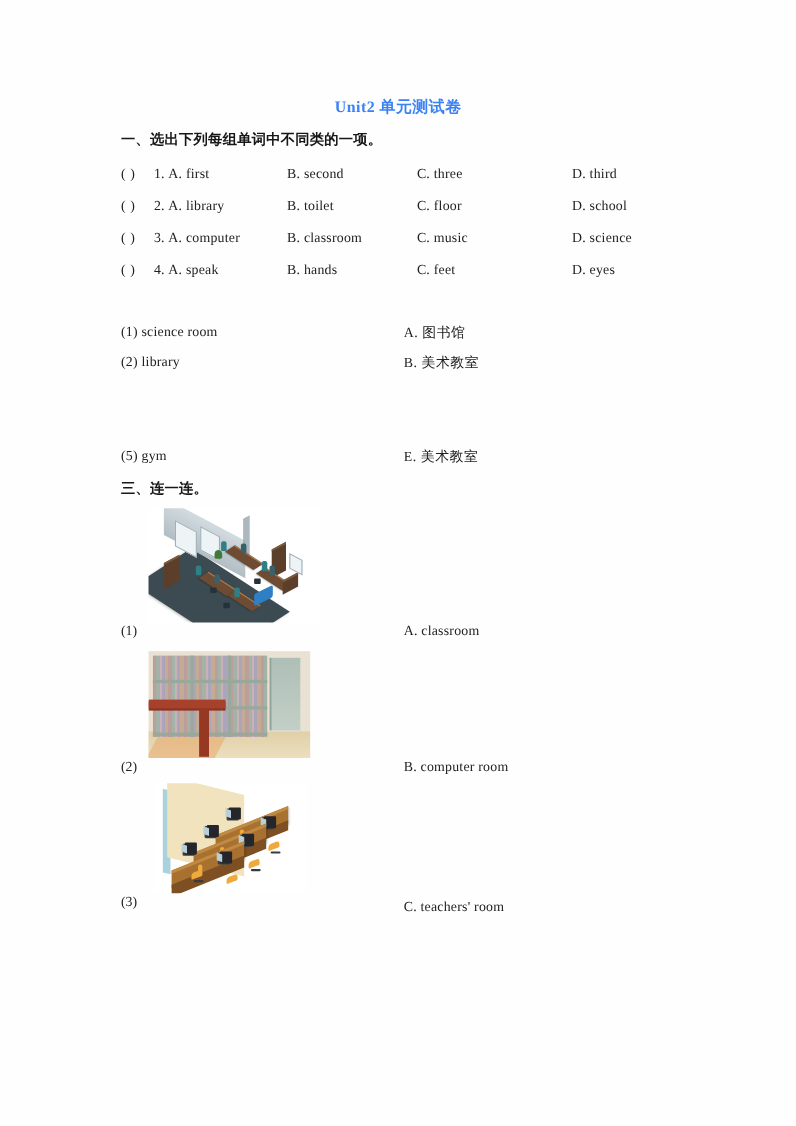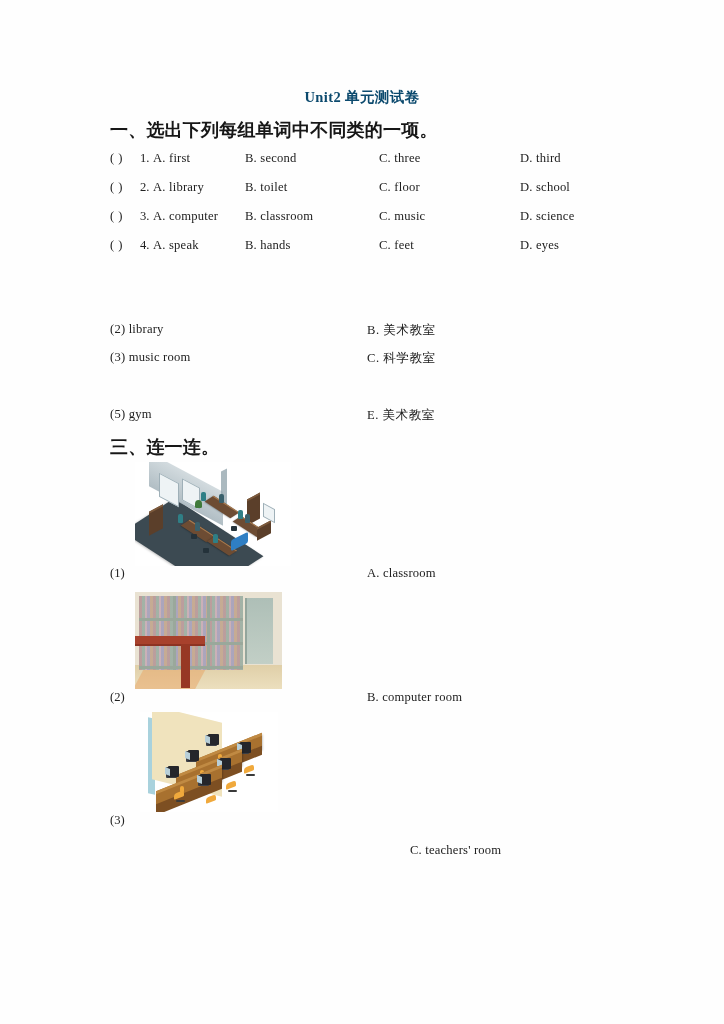--- a/index.html
+++ b/index.html
@@ -24,28 +24,28 @@
   
   .doc-title {
     position: absolute;
     top: 88px;
     left: 0;
     width: 724px;
     text-align: center;
     font-size: 14.5px;
     font-weight: bold;
     letter-spacing: 0.4px;
-    color: #0c4a6e;
+    color: #3b82f6;
   }
 
   
   .section-heading {
     position: absolute;
     left: 110px;
-    font-size: 18px;
+    font-size: 13px;
     font-weight: bold;
     color: #171717;
     letter-spacing: 0.2px;
     white-space: nowrap;
   }
 
   
   .mc-row {
     position: absolute;
     left: 110px;
@@ -67,21 +67,21 @@
     top: 0;
     white-space: nowrap;
   }
   .mc-opt {
     position: absolute;
     top: 0;
     white-space: nowrap;
     letter-spacing: 0.2px;
   }
   .mc-opt.a { left: 43px; }
-  .mc-opt.b { left: 135px; }
+  .mc-opt.b { left: 151px; }
   .mc-opt.c { left: 269px; }
   .mc-opt.d { left: 410px; }
 
   
   .match-row {
     position: absolute;
     left: 110px;
     width: 560px;
     height: 20px;
     font-size: 12.6px;
@@ -414,27 +414,27 @@
   <div class="mc-row" style="top:238px;">
     <span class="mc-bracket">(    )</span>
     <span class="mc-num">4.</span>
     <span class="mc-opt a">A. speak</span>
     <span class="mc-opt b">B. hands</span>
     <span class="mc-opt c">C. feet</span>
     <span class="mc-opt d">D. eyes</span>
   </div>
 
 
+  <div class="match-row" style="top:294px;">
+    <span class="match-left">(1) science room</span>
+    <span class="match-right">A.  图书馆</span>
+  </div>
   <div class="match-row" style="top:322px;">
     <span class="match-left">(2) library</span>
     <span class="match-right">B.  美术教室</span>
-  </div>
-  <div class="match-row" style="top:350px;">
-    <span class="match-left">(3) music room</span>
-    <span class="match-right">C.  科学教室</span>
   </div>
   <div class="match-row" style="top:407px;">
     <span class="match-left">(5) gym</span>
     <span class="match-right">E.  美术教室</span>
   </div>
 
   <div class="section-heading" style="top:435px;">三、连一连。</div>
 
   <div class="figure" id="fig-teachers-room">
     <div class="floor"></div>
@@ -519,15 +519,15 @@
       </div>
     <div class="monitor" style="left:60px; top:62px;">
         <span class="screen"></span>
       </div>
     <div class="seat" style="left:34px; top:80px;"></div>
     <div class="seat-back" style="left:40px; top:74px;"></div>
     <div class="seat-stand" style="left:36px; top:88px;"></div>
     <div class="seat" style="left:66px; top:84px;"></div>
   </div>
   <div class="pic-label" style="top:813px;">(3)</div>
-  <div class="pic-option" style="top:843px;margin-left:43px;">C. teachers' room</div>
+  <div class="pic-option" style="top:817px;">C. teachers' room</div>
 
 </div>
 
 </body></html>

